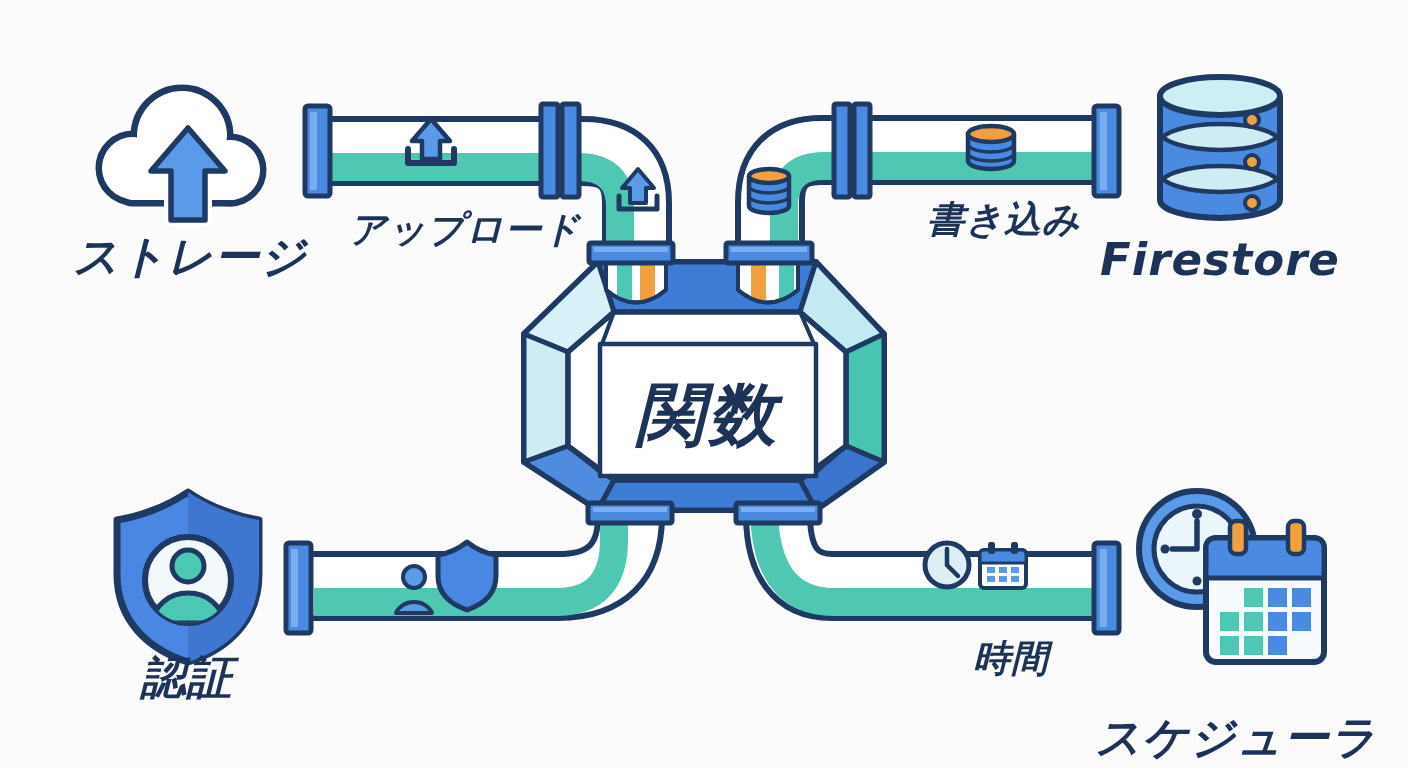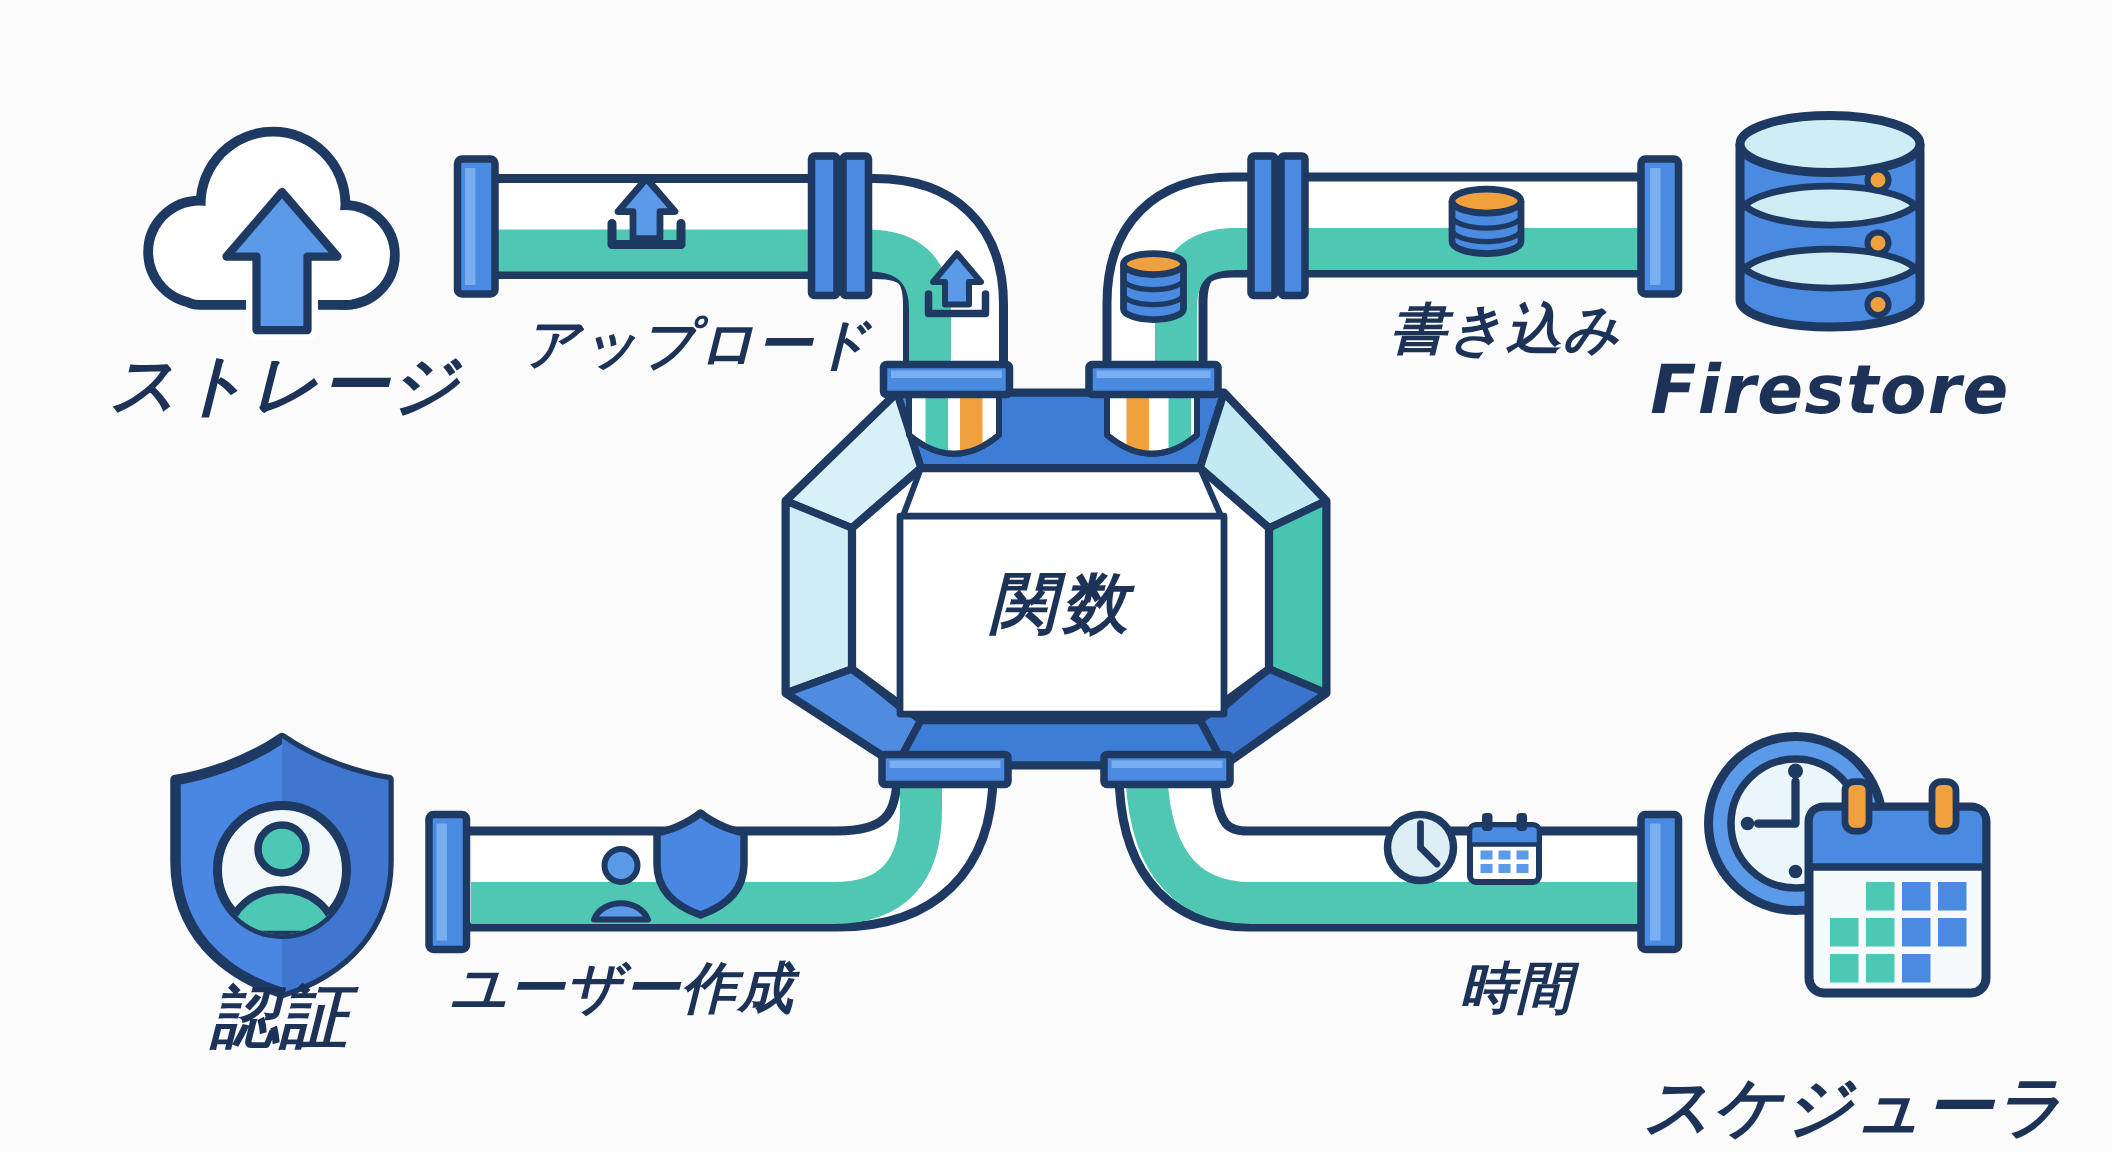--- a/index.html
+++ b/index.html
@@ -14,21 +14,21 @@
     position:absolute;
     transform:translateX(-50%);
     color:#1c3357;
     font-weight:700;
     white-space:nowrap;
     letter-spacing:1px;
     line-height:1;
   }
   .lbl-lg{font-size:45px;}
   .lbl-md{font-size:37px;}
-  .lbl-fn{font-size:44px;letter-spacing:4px;}
+  .lbl-fn{font-size:68px;letter-spacing:4px;}
 </style>
 </head>
 <body>
 
 <div class="stage">
 <svg width="1408" height="768" viewBox="0 0 1408 768">
   <defs>
     <clipPath id="clipStubL">
           <path d="M 606 262 L 606 290 Q 636 315 666 290 L 666 262 Z"></path>
         </clipPath>
@@ -240,16 +240,15 @@
     </g>
   </g>
 </svg>
 
 <div class="lbl lbl-lg" style="left:190px;top:234px;">ストレージ</div>
 <div class="lbl lbl-md" style="left:441px;top:211px;margin-left:24px;">アップロード</div>
 <div class="lbl lbl-md" style="left:1004px;top:201px;">書き込み</div>
 <div class="lbl lbl-lg" style="left:1220px;top:237px;text-align:right;">Firestore</div>
 <div class="lbl lbl-fn" style="left:708px;top:381px;">関数</div>
 <div class="lbl lbl-lg" style="left:187px;top:655px;">認証</div>
-<div class="lbl lbl-md" style="left:415px;top:640px;">ユーザー作成</div>
 <div class="lbl lbl-md" style="left:1011px;top:640px;">時間</div>
 <div class="lbl lbl-lg" style="left:1236px;top:679px;margin-top:36px;">スケジューラ</div>
 </div>
 
 </body></html>

